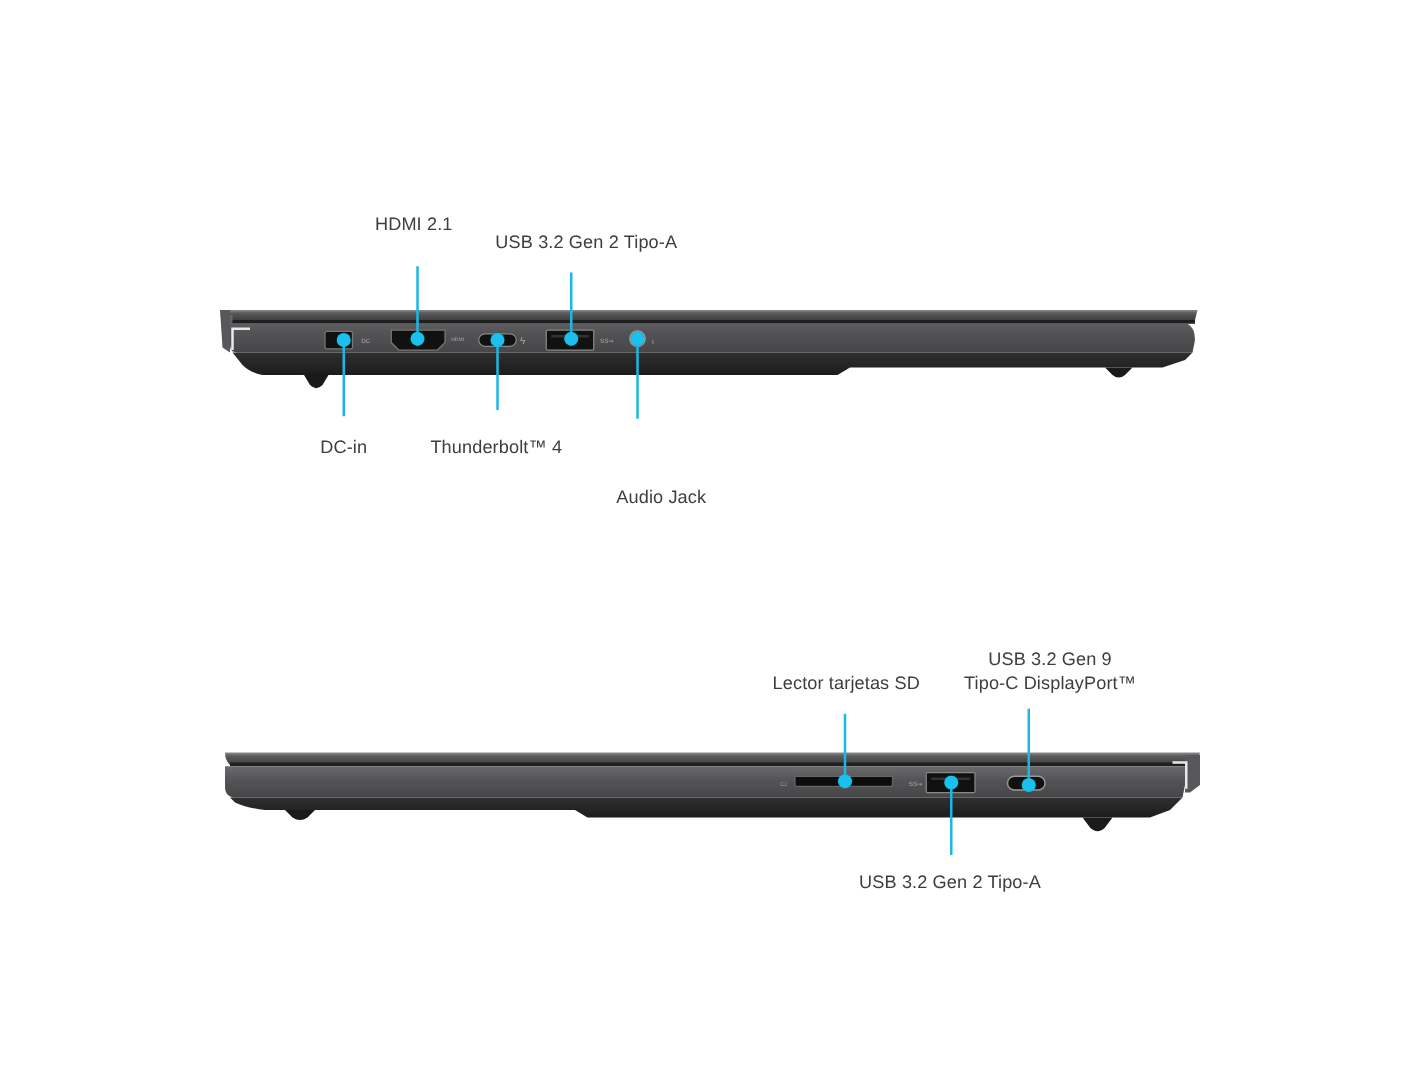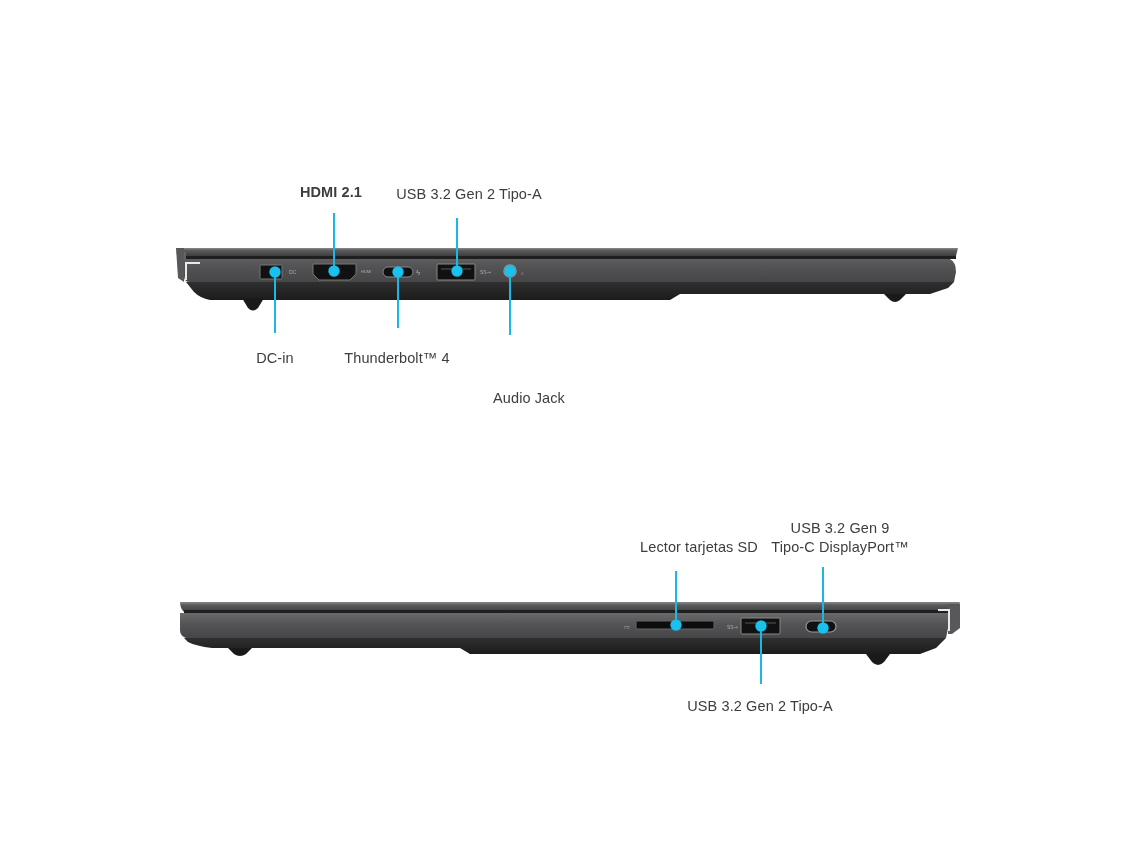--- a/index.html
+++ b/index.html
@@ -68,21 +68,21 @@
   <div class="dot" style="left:334px;top:271px;"></div>
   <div class="lead" style="left:456px;top:218px;height:53px;"></div>
   <div class="dot" style="left:457px;top:271px;"></div>
   <div class="lead" style="left:274px;top:271px;height:62px;"></div>
   <div class="dot" style="left:275px;top:272px;"></div>
   <div class="lead" style="left:397px;top:272px;height:56px;"></div>
   <div class="dot" style="left:398px;top:272px;"></div>
   <div class="lead" style="left:509px;top:271px;height:64px;"></div>
   <div class="dot" style="left:510px;top:271px;"></div>
 
-  <div class="label center" style="left:331px;top:184px;font-weight:bold;">HDMI 2.1</div>
+  <div class="label center" style="left:331px;top:172px;">HDMI 2.1</div>
   <div class="label center" style="left:469px;top:186px;">USB 3.2 Gen 2 Tipo-A</div>
   <div class="label center" style="left:275px;top:350px;">DC-in</div>
   <div class="label center" style="left:397px;top:350px;text-align:center;">Thunderbolt™ 4</div>
   <div class="label center" style="left:529px;top:350px;margin-top:40px;">Audio Jack</div>
 </div>
 
 <div>
   <svg width="1140" height="855">
 
     <path d="M180,602 L960,602 L958,612 L184,612 Q180,608 180,602 Z" fill="url(#lidG)"></path>
@@ -107,19 +107,19 @@
     <rect x="806" y="621" width="30" height="11" rx="5.5" fill="#111" stroke="#999" stroke-width="1.2"></rect>
   </svg>
 
   <div class="lead" style="left:675px;top:571px;height:54px;"></div>
   <div class="dot" style="left:676px;top:625px;"></div>
   <div class="lead" style="left:822px;top:567px;height:60px;"></div>
   <div class="dot" style="left:823px;top:628px;"></div>
   <div class="lead" style="left:760px;top:626px;height:58px;"></div>
   <div class="dot" style="left:761px;top:626px;"></div>
 
-  <div class="label center" style="left:699px;top:539px;">Lector tarjetas SD</div>
+  <div class="label center" style="left:677px;top:539px;">Lector tarjetas SD</div>
   <div class="label center multi" style="left:840px;top:519px;">
     <div>USB 3.2 Gen 9</div>
     <div>Tipo-C DisplayPort™</div>
   </div>
   <div class="label center" style="left:760px;top:698px;">USB 3.2 Gen 2 Tipo-A</div>
 </div>
 
 </body></html>

